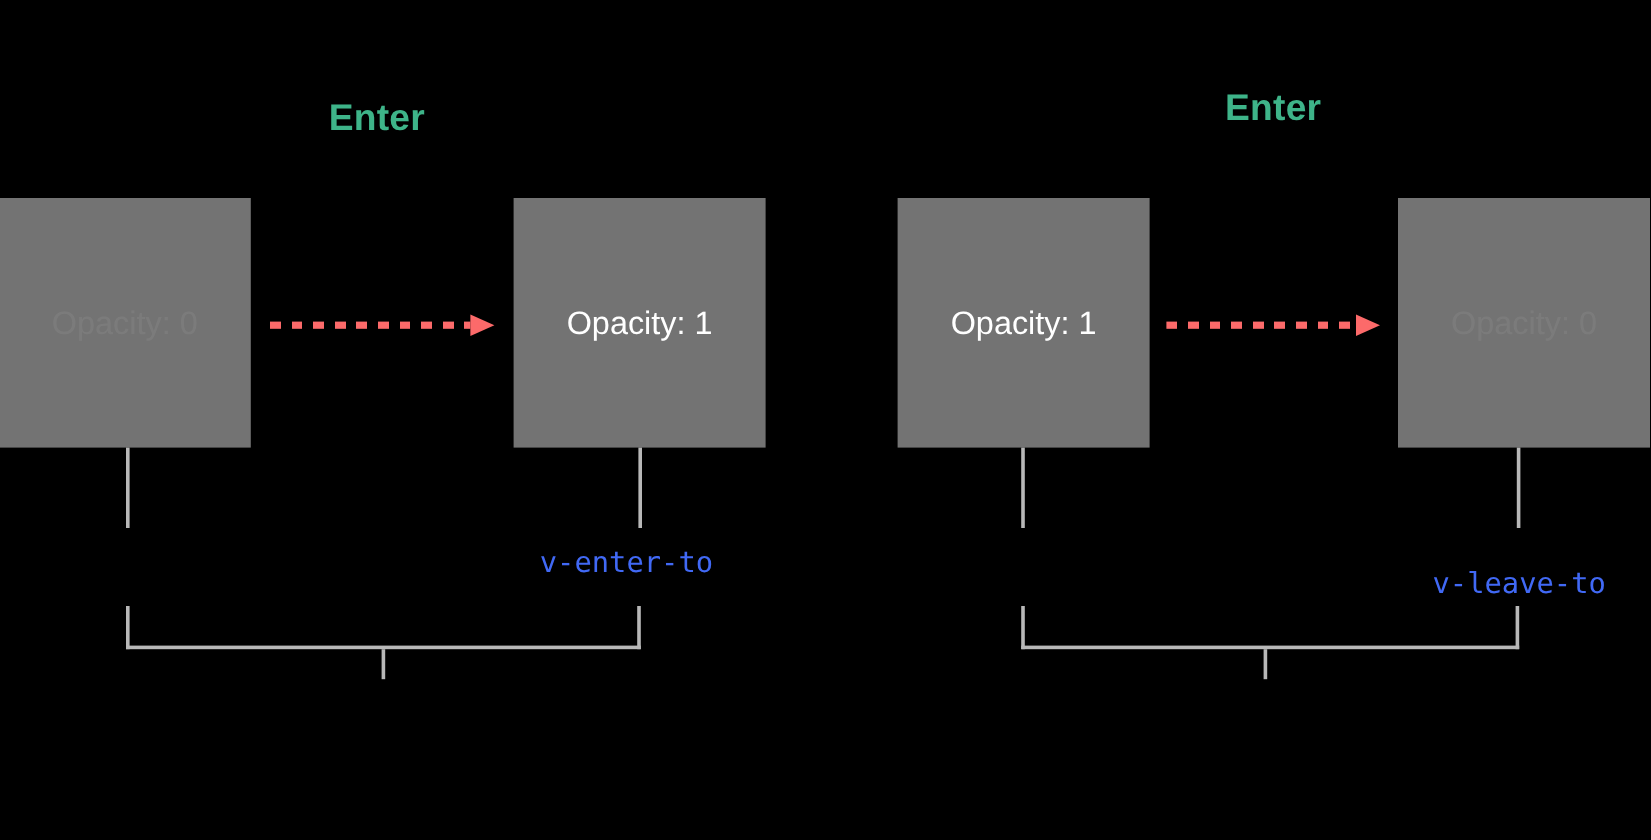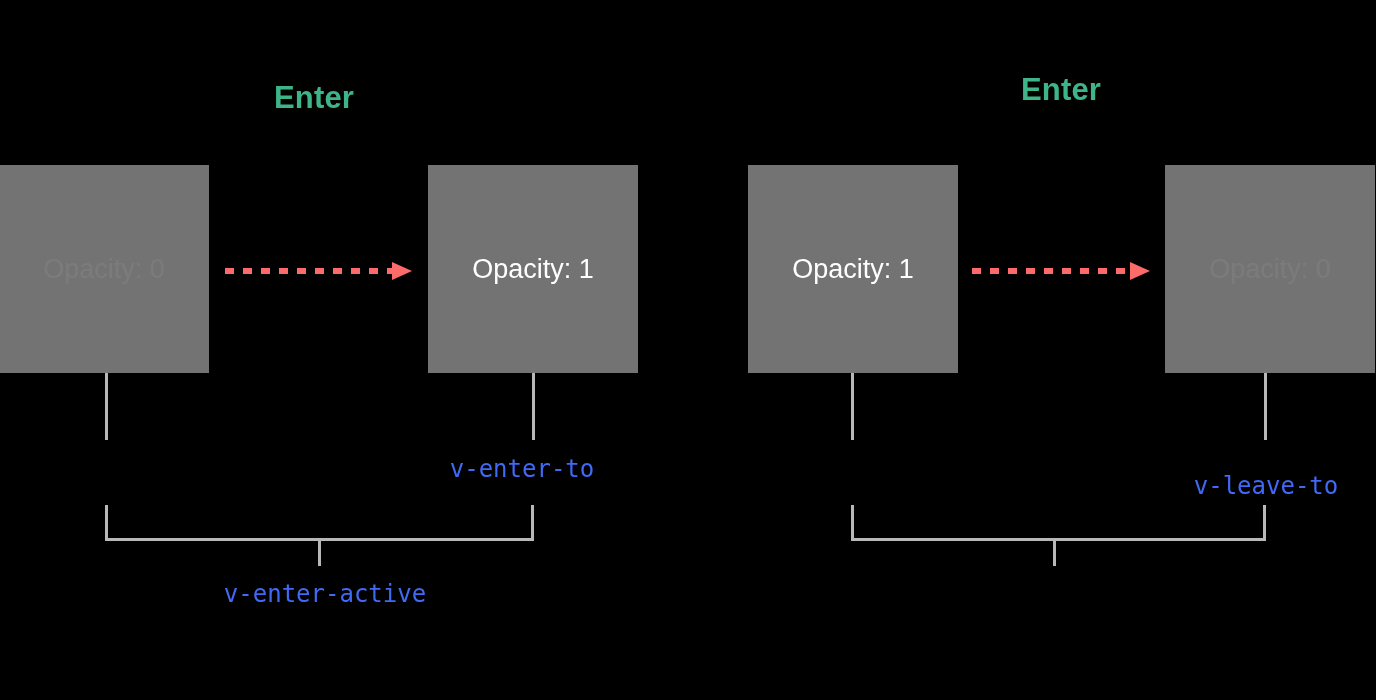--- a/index.html
+++ b/index.html
@@ -182,21 +182,20 @@
   </div>
 
   <div id="stem-enter-from" class="stem"></div>
   <div id="stem-enter-to" class="stem"></div>
 
   <div id="label-enter-to" class="class-label">v-enter-to</div>
 
   <div id="bracket-enter" class="bracket"></div>
   <div id="bracket-stem-enter" class="bracket-stem"></div>
 
-  <div id="label-enter-active" class="active-label">v-enter-active</div>
 
   <div id="title-leave" class="section-title">Enter</div>
 
   <div id="box-leave-from" class="state-box">
     <span class="box-label">Opacity: 1</span>
   </div>
 
   <div id="arrow-leave" class="arrow">
     <div class="shaft"></div>
     <div class="head"></div>

